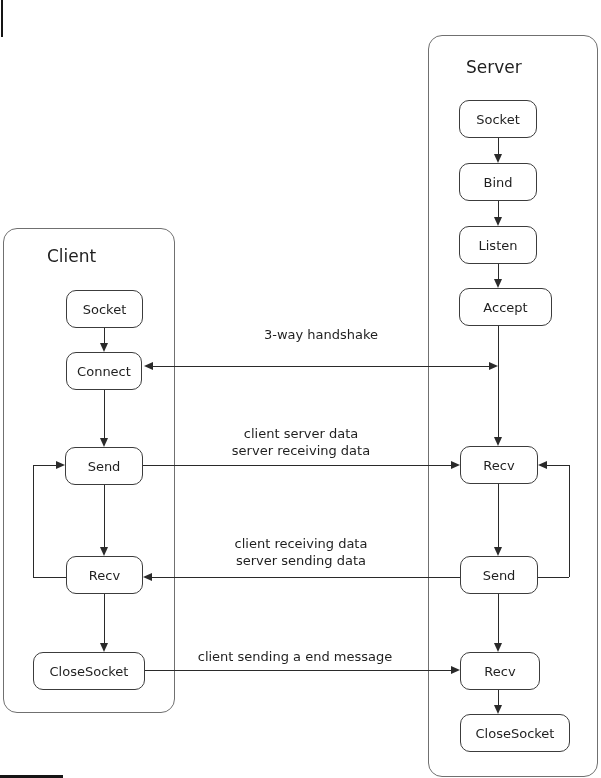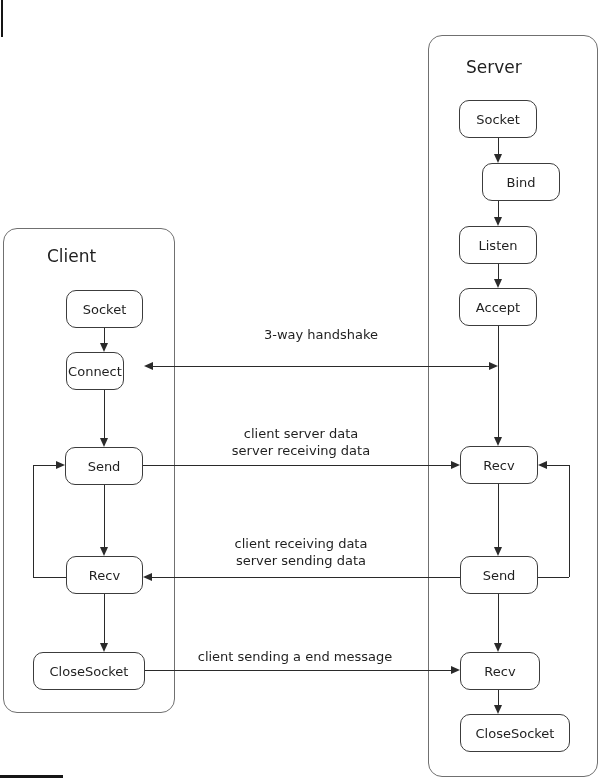--- a/index.html
+++ b/index.html
@@ -36,29 +36,29 @@
   <div class="stray" style="left:1px;top:0;width:2px;height:37px;"></div>
   <div class="stray" style="left:0;top:775px;width:63px;height:3px;"></div>
 
   <div class="container-box" style="left:3px;top:228px;width:170px;height:483px;"></div>
   <div class="container-title" style="left:47px;top:246px;">Client</div>
 
   <div class="container-box" style="left:428px;top:35px;width:168px;height:740px;"></div>
   <div class="container-title" style="left:466px;top:57px;">Server</div>
 
   <div class="node" style="left:66px;top:290px;width:77px;height:38px;">Socket</div>
-  <div class="node" style="left:66px;top:352px;width:58px;height:38px;">Connect</div>
+  <div class="node" style="left:66px;top:352px;width:76px;height:38px;">Connect</div>
   <div class="node" style="left:65px;top:447px;width:78px;height:38px;">Send</div>
   <div class="node" style="left:66px;top:556px;width:77px;height:38px;">Recv</div>
   <div class="node" style="left:33px;top:652px;width:112px;height:38px;">CloseSocket</div>
 
   <div class="node" style="left:459px;top:100px;width:78px;height:38px;">Socket</div>
-  <div class="node" style="left:482px;top:163px;width:78px;height:38px;">Bind</div>
+  <div class="node" style="left:459px;top:163px;width:78px;height:38px;">Bind</div>
   <div class="node" style="left:459px;top:226px;width:78px;height:38px;">Listen</div>
-  <div class="node" style="left:459px;top:288px;width:78px;height:38px;">Accept</div>
+  <div class="node" style="left:459px;top:288px;width:93px;height:38px;">Accept</div>
   <div class="node" style="left:460px;top:446px;width:78px;height:38px;">Recv</div>
   <div class="node" style="left:460px;top:556px;width:78px;height:38px;">Send</div>
   <div class="node" style="left:460px;top:652px;width:80px;height:38px;">Recv</div>
   <div class="node" style="left:460px;top:714px;width:110px;height:38px;">CloseSocket</div>
 
   <div>
     <div class="vline" style="left:104px;top:328px;height:16px;"></div>
     <div class="ah-down" style="left:100px;top:343px;"></div>
   </div>
   <div>

